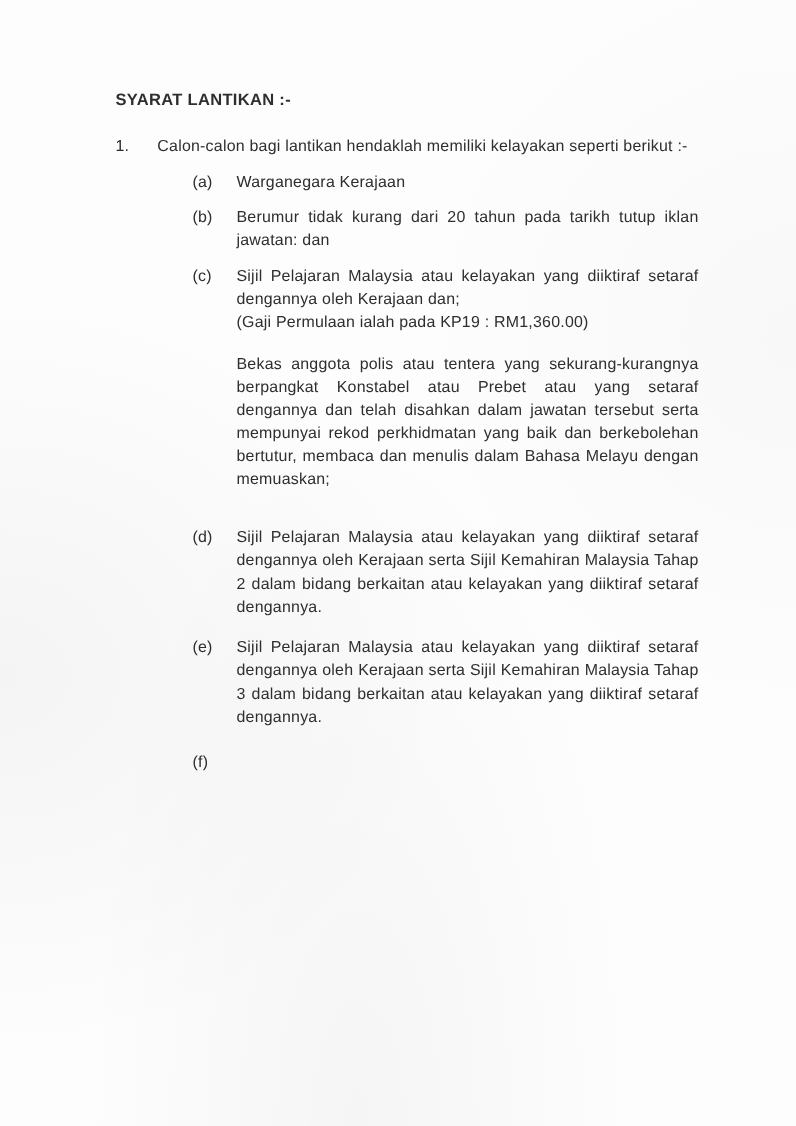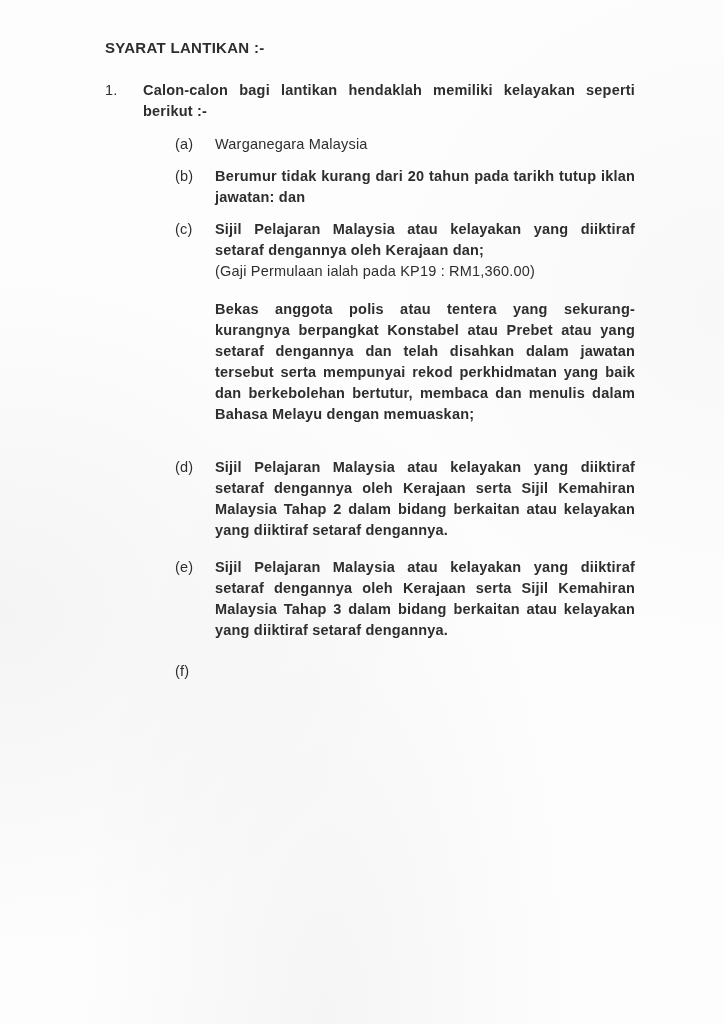--- a/index.html
+++ b/index.html
@@ -11,21 +11,21 @@
     height: 1024px;
     overflow: hidden;
     font-family: "Liberation Sans", "DejaVu Sans", sans-serif;
     color: #2e2e2e;
   }
   .page {
     position: relative;
     width: 724px;
     height: 1024px;
     box-sizing: border-box;
-    padding: 37px 89px 0 105px;
+    padding: 80px 89px 0 105px;
     background:
       radial-gradient(ellipse at 0% 60%, rgba(0,0,0,0.035), transparent 40%),
       radial-gradient(ellipse at 45% 100%, rgba(0,0,0,0.03), transparent 45%),
       radial-gradient(ellipse at 100% 30%, rgba(0,0,0,0.02), transparent 35%),
       #fdfdfd;
   }
   .content {
     width: 530px;
     font-size: 14.5px;
     line-height: 21px;
@@ -63,21 +63,20 @@
   .sub-item.tight { margin-bottom: 11px; }
   .sub-item.after-c { margin-bottom: 17px; }
   .sub-item.cont { margin-bottom: 32px; }
   .sub-item.gap-d { margin-bottom: 16px; }
   .sub-item.gap-e { margin-bottom: 20px; }
   p {
     margin: 0;
   }
   .just {
     text-align: justify;
-    font-weight: bold;
   }
   .salary strong {
     font-weight: normal;
   }
 </style>
 </head>
 <body>
 
 <div class="page">
   <div class="content">
@@ -87,21 +86,21 @@
     <div class="num-item">
       <span class="num">1.</span>
       <div class="num-body">
         <p class="just">Calon-calon bagi lantikan hendaklah memiliki kelayakan seperti berikut :-</p>
       </div>
     </div>
 
     <div class="sub-item tight">
       <span class="lbl">(a)</span>
       <div class="sub-body">
-        <p>Warganegara Malaysia</p>
+        <p>Warganegara Kerajaan</p>
       </div>
     </div>
 
     <div class="sub-item tight">
       <span class="lbl">(b)</span>
       <div class="sub-body">
         <p class="just">Berumur tidak kurang dari 20 tahun pada tarikh tutup iklan jawatan: dan</p>
       </div>
     </div>
 

